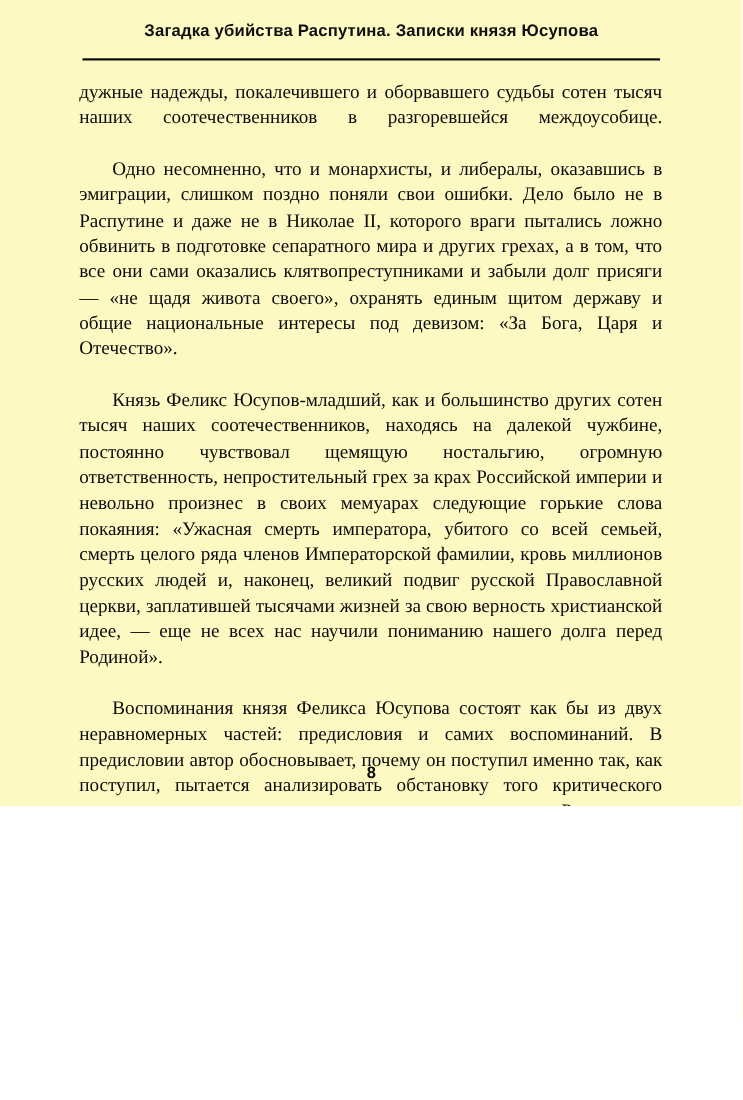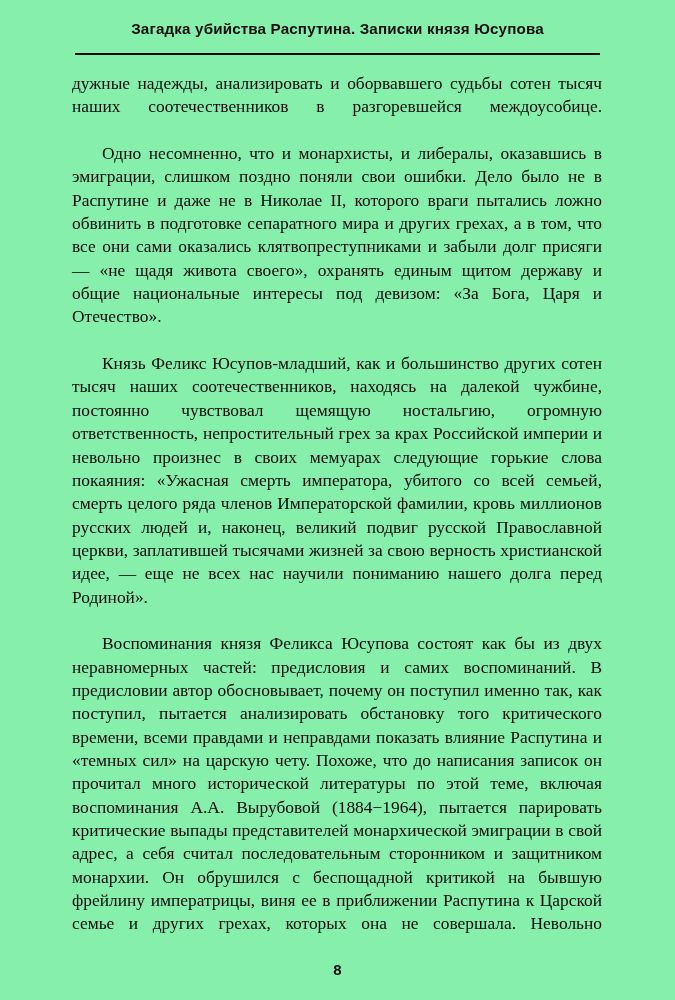--- a/index.html
+++ b/index.html
@@ -5,23 +5,23 @@
 <style>
   html, body {
     margin: 0;
     padding: 0;
     background: #ffffff;
   }
 
   .page {
     position: relative;
     width: 675px;
-    height: 1000px;
+    height: 733px;
     margin: 0 auto;
-    background: #86efac;
+    background: #fef9c3;
     overflow: hidden;
     -webkit-font-smoothing: antialiased;
   }
 
   
   .running-head {
     position: absolute;
     left: 0;
     right: 0;
     top: 20px;
@@ -93,21 +93,21 @@
 </head>
 <body>
 
 <div class="page">
 
   <div class="running-head">Загадка убийства Распутина. Записки князя Юсупова</div>
 
   <div class="head-rule"></div>
 
   <div class="textblock">
-    <p class="cont">дужные надежды, анализировать и оборвавшего судьбы сотен тысяч наших соотечественников в разгоревшейся междоусобице.</p>
+    <p class="cont">дужные надежды, покалечившего и оборвавшего судьбы сотен тысяч наших соотечественников в разгоревшейся междоусобице.</p>
     <p>Одно несомненно, что и монархисты, и либералы, оказавшись в эмиграции, слишком поздно поняли свои ошибки. Дело было не в Распутине и даже не в Николае II, которого враги пытались ложно обвинить в подготовке сепаратного мира и других грехах, а в том, что все они сами оказались клятвопреступниками и забыли долг присяги — «не щадя живота своего», охранять единым щитом державу и общие национальные интересы под девизом: «За Бога, Царя и Отечество».</p>
     <p>Князь Феликс Юсупов-младший, как и большинство других сотен тысяч наших соотечественников, находясь на далекой чужбине, постоянно чувствовал щемящую ностальгию, огромную ответственность, непростительный грех за крах Российской империи и невольно произнес в своих мемуарах следующие горькие слова покаяния: «Ужасная смерть императора, убитого со всей семьей, смерть целого ряда членов Императорской фамилии, кровь миллионов русских людей и, наконец, великий подвиг русской Православной церкви, заплатившей тысячами жизней за свою верность христианской идее, — еще не всех нас научили пониманию нашего долга перед Родиной».</p>
     <p>Воспоминания князя Феликса Юсупова состоят как бы из двух неравномерных частей: предисловия и самих воспоминаний. В предисловии автор обосновывает, почему он поступил именно так, как поступил, пытается анализировать обстановку того критического времени, всеми правдами и неправдами показать влияние Распутина и «темных сил» на царскую чету. Похоже, что до написания записок он прочитал много исторической литературы по этой теме, включая воспоминания А.А. Вырубовой (1884−1964), пытается парировать критические выпады представителей монархической эмиграции в свой адрес, а себя считал последовательным сторонником и защитником монархии. Он обрушился с беспощадной критикой на бывшую фрейлину императрицы, виня ее в приближении Распутина к Царской семье и других грехах, которых она не совершала. Невольно</p>
   </div>
 
   <div class="folio">8</div>
 
 </div>
 
 </body></html>

